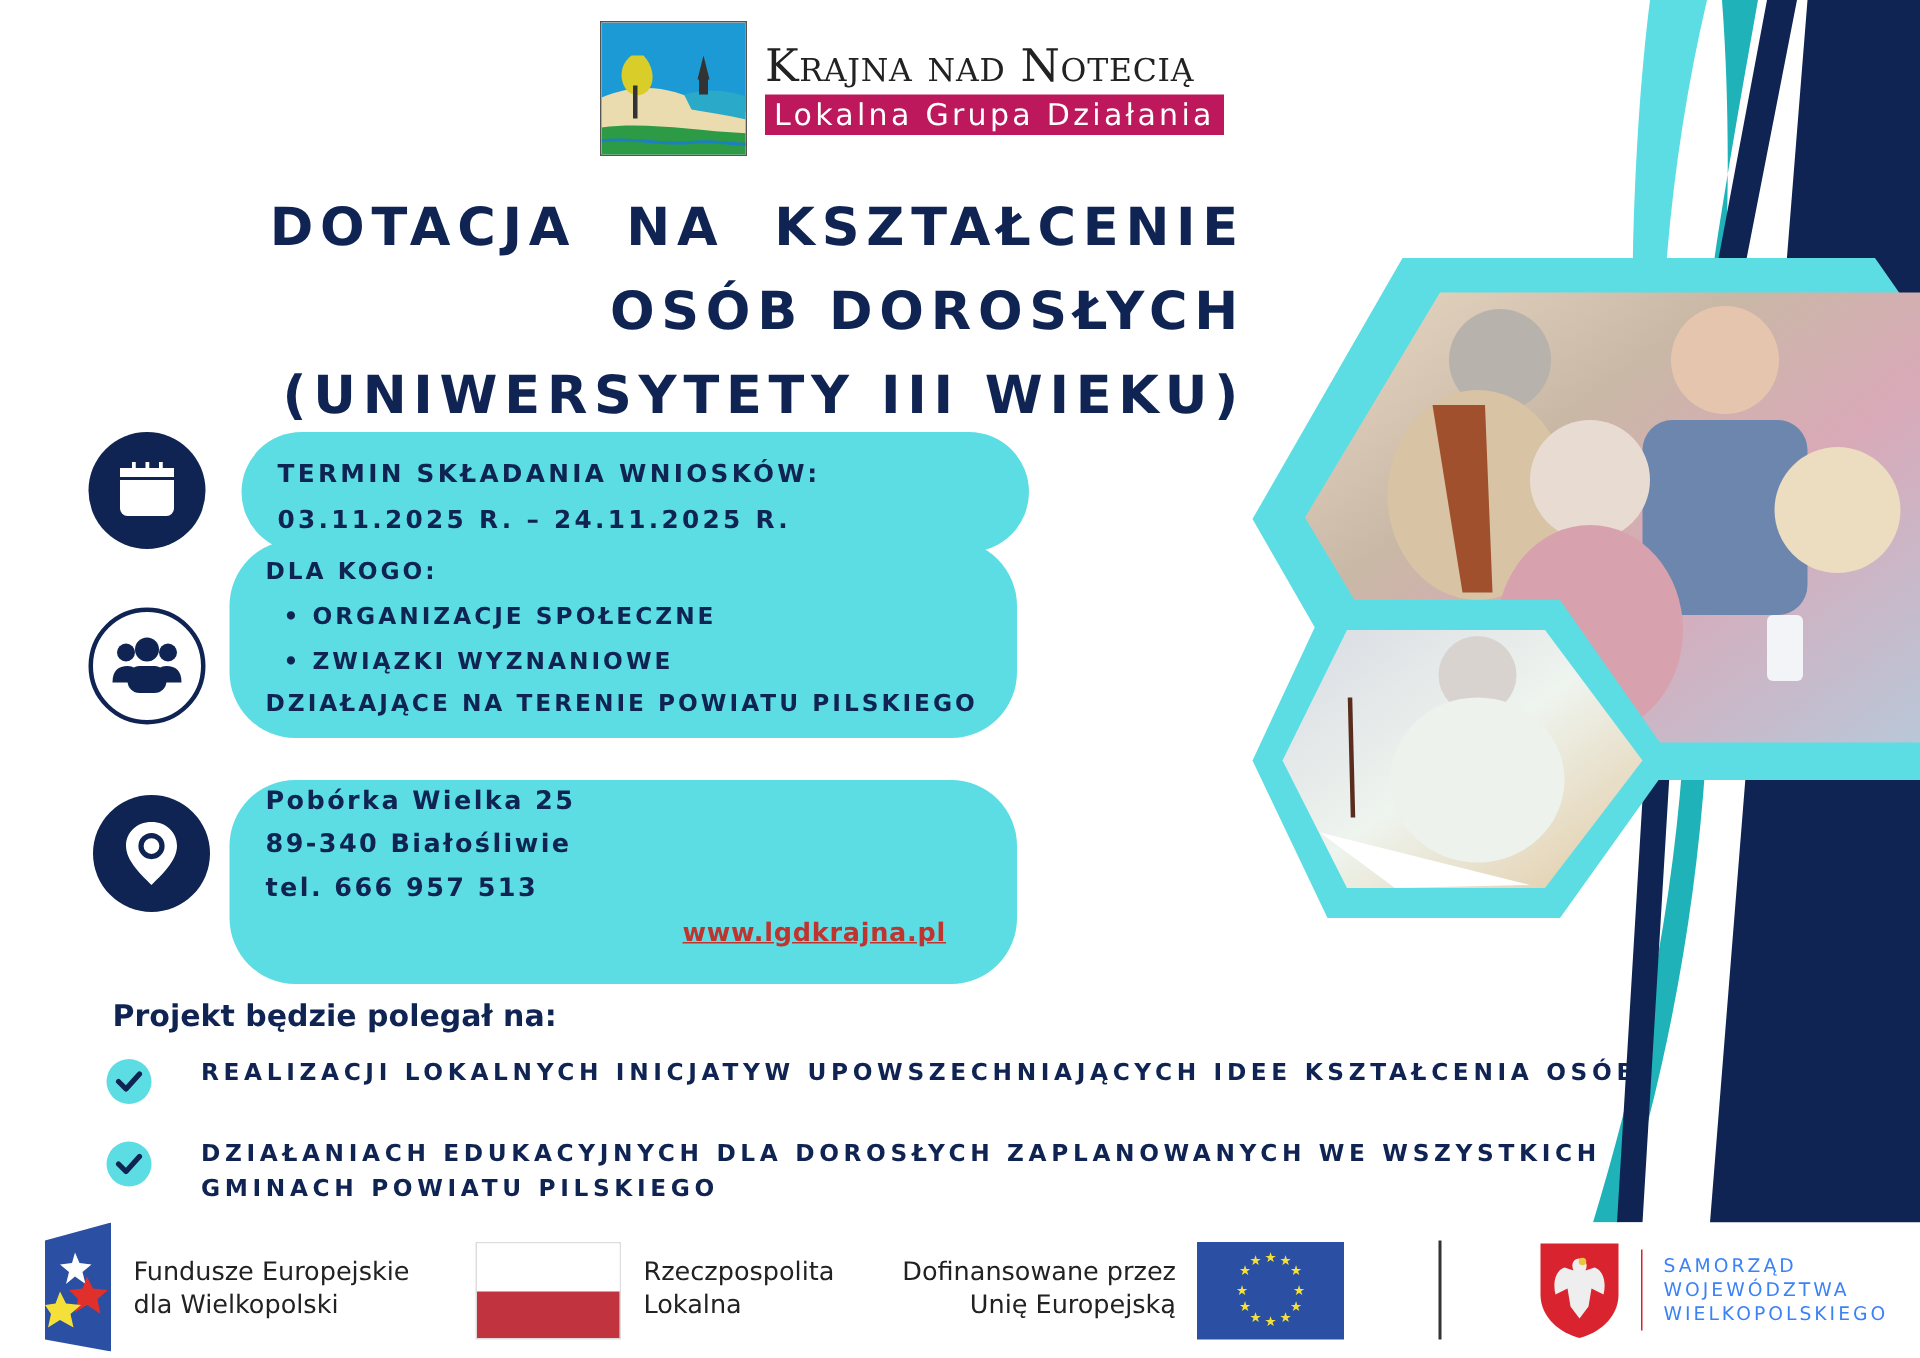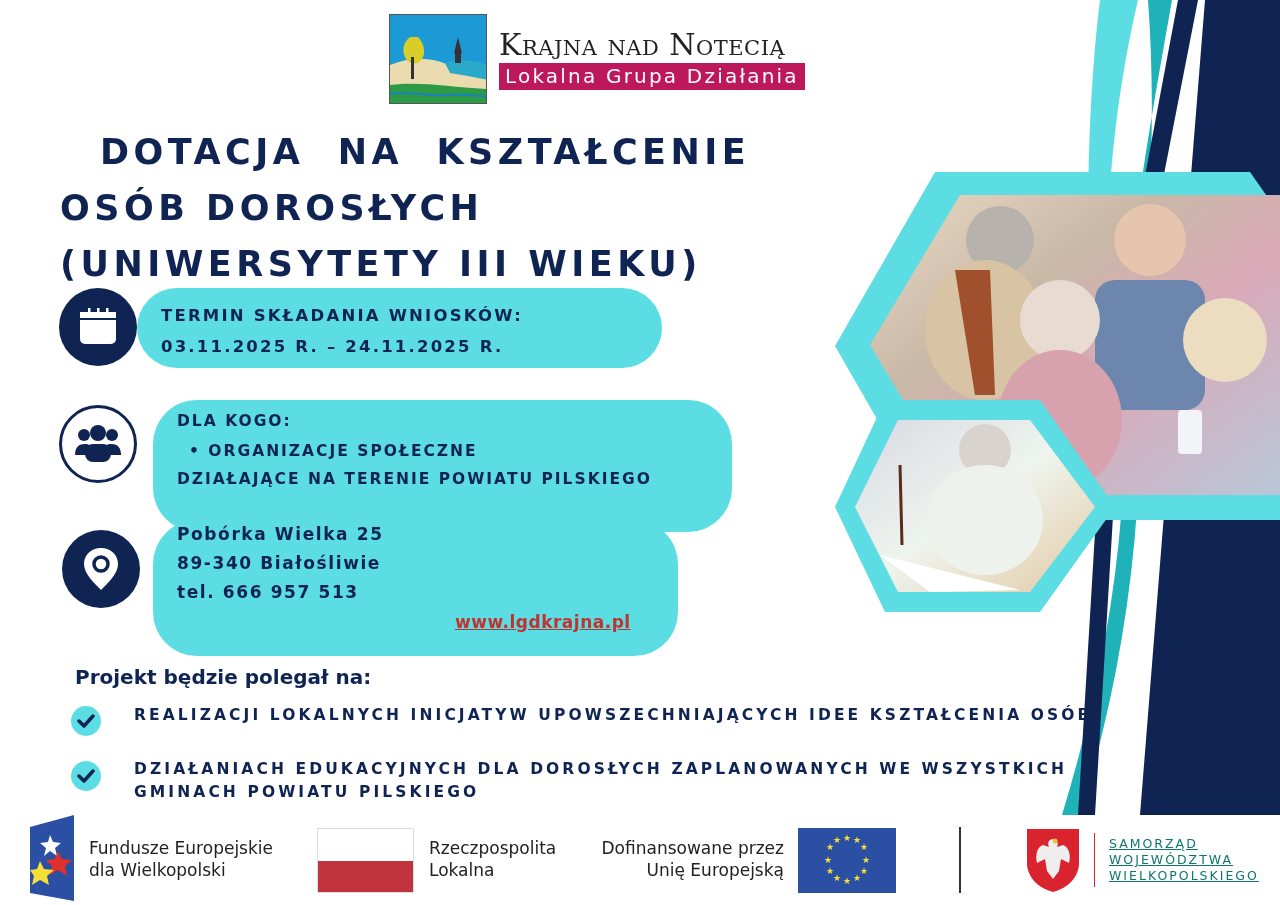--- a/index.html
+++ b/index.html
@@ -3,28 +3,28 @@
   <meta charset="utf-8">
   <style>
     * { box-sizing: border-box; margin: 0; padding: 0; }
     html, body { width: 1280px; height: 905px; overflow: hidden; background: #ffffff; }
     body { position: relative; font-family: "DejaVu Sans", sans-serif; color: #0f2452; }
 
     
     .deco { position: absolute; left: 0; top: 0; width: 1280px; height: 815px; pointer-events: none; }
 
     
-    .logo { position: absolute; left: 389px; top: 14px; display: flex; align-items: center; }
+    .logo { position: absolute; left: 400px; top: 14px; display: flex; align-items: center; }
     .logo-mark { width: 98px; height: 90px; border: 1px solid #555; overflow: hidden; }
     .logo-text { margin-left: 12px; display: flex; flex-direction: column; }
     .logo-title { font-family: "DejaVu Serif", serif; font-size: 30px; color: #222; letter-spacing: 0.5px; line-height: 34px; font-variant: small-caps; }
     .logo-sub { background: #be185d; color: #fff; font-family: "DejaVu Sans", sans-serif; font-size: 20px; letter-spacing: 2.2px; padding: 0 6px; line-height: 27px; margin-top: 1px; }
 
     
-    .title { position: absolute; left: 100px; top: 124px; width: 730px; text-align: left; }
+    .title { position: absolute; left: 100px; top: 124px; width: 730px; text-align: right; }
     .title-line { font-family: "DejaVu Sans", sans-serif; font-weight: bold; font-size: 35px; letter-spacing: 4.5px; color: #0f2452; line-height: 56px; white-space: nowrap; }
 
     
     .icon-circle { position: absolute; width: 78px; height: 78px; border-radius: 50%; display: flex; align-items: center; justify-content: center; }
     .icon-solid { background: #0f2452; }
     .icon-ring { background: #fff; border: 3px solid #0f2452; }
 
     .pill { position: absolute; background: #5cdde3; border-radius: 44px; padding: 0 24px; }
     .pill-text { font-family: "DejaVu Sans", sans-serif; font-weight: bold; color: #0f2452; font-size: 16.5px; letter-spacing: 2.2px; white-space: nowrap; }
     .pill-text.small { font-size: 15.5px; letter-spacing: 2px; }
@@ -32,21 +32,21 @@
     .link { position: absolute; color: #c0342f; font-weight: bold; font-size: 17px; text-decoration: underline; letter-spacing: 0.5px; font-family: "DejaVu Sans", sans-serif; }
 
     .proj-heading { position: absolute; left: 75px; top: 665px; font-family: "DejaVu Sans", sans-serif; font-weight: bold; font-size: 20px; color: #0f2452; }
     .check { position: absolute; width: 30px; height: 30px; border-radius: 50%; background: #5cdde3; display: flex; align-items: center; justify-content: center; }
     .bullet-text { position: absolute; left: 118px; font-family: "DejaVu Sans", sans-serif; font-weight: bold; font-size: 15.5px; letter-spacing: 3.1px; color: #0f2452; line-height: 23px; white-space: nowrap; margin-left: 16px; }
 
     
     .footer { position: absolute; left: 0; top: 815px; width: 1096px; height: 90px; background: #fff; }
     .f-text { position: absolute; font-family: "DejaVu Sans", sans-serif; font-size: 17px; color: #222; line-height: 22px; }
     .f-text-r { text-align: right; }
-    .samo-text { position: absolute; font-family: "DejaVu Sans", sans-serif; font-size: 12.5px; color: #0f766e; letter-spacing: 2px; line-height: 16px; text-decoration: underline; }
+    .samo-text { position: absolute; font-family: "DejaVu Sans", sans-serif; font-size: 12.5px; color: #3b82f6; letter-spacing: 2px; line-height: 16px; }
   </style>
 </head>
 <body>
 
 <svg class="deco" viewBox="0 0 1280 815" xmlns="http://www.w3.org/2000/svg">
 
   <path d="M1100 0 L1138 0 C1110 120 1100 250 1110 420 C1115 520 1110 600 1090 680 C1100 560 1100 480 1095 420 C1085 280 1085 120 1100 0 Z" fill="#5cdde3"></path>
 
   <path d="M1148 0 L1172 0 C1140 180 1120 300 1125 420 C1125 560 1100 690 1062 815 L1080 815 C1118 690 1140 560 1140 420 C1140 300 1160 160 1148 0 Z" fill="#1fb2b8"></path>
 
@@ -118,38 +118,39 @@
 <div class="icon-circle icon-solid" style="left:59px; top:288px;">
   <svg width="46" height="46" viewBox="0 0 46 46">
     <rect x="5" y="8" width="36" height="32" rx="5" fill="#fff"></rect>
     <rect x="5" y="8" width="36" height="7" fill="#fff"></rect>
     <line x1="5" y1="15" x2="41" y2="15" stroke="#0f2452" stroke-width="2"></line>
     <rect x="13" y="4" width="2.5" height="8" fill="#fff"></rect>
     <rect x="22" y="4" width="2.5" height="8" fill="#fff"></rect>
     <rect x="31" y="4" width="2.5" height="8" fill="#fff"></rect>
   </svg>
 </div>
-<div class="pill" style="left:137px; top:288px; width:525px; height:80px;">
+<div class="pill" style="left:161px; top:288px; width:525px; height:80px;">
   <div class="pill-text" style="margin-top:18px;">TERMIN SKŁADANIA WNIOSKÓW:</div>
   <div class="pill-text" style="margin-top:12px;">03.11.2025 R. – 24.11.2025 R.</div>
 </div>
 
 <div class="icon-circle icon-ring" style="left:59px; top:405px;">
   <svg width="50" height="42" viewBox="0 0 50 42">
     <circle cx="11" cy="12" r="6" fill="#0f2452"></circle>
     <circle cx="39" cy="12" r="6" fill="#0f2452"></circle>
     <circle cx="25" cy="10" r="8" fill="#0f2452"></circle>
     <path d="M2 32 C2 24 6 21 12 21 C16 21 18 23 18 26 L18 32 Z" fill="#0f2452"></path>
     <path d="M48 32 C48 24 44 21 38 21 C34 21 32 23 32 26 L32 32 Z" fill="#0f2452"></path>
     <rect x="12" y="21" width="26" height="18" rx="8" fill="#0f2452"></rect>
   </svg>
 </div>
-<div class="pill" style="left:153px; top:400px; width:579px; height:132px;">
+<div class="pill" style="left:153px; top:360px; width:525px; height:132px;">
   <div class="pill-text small" style="margin-top:12px;">DLA KOGO:</div>
   <div class="pill-text small" style="margin-top:12px; margin-left:12px;">• ORGANIZACJE SPOŁECZNE</div>
+  <div class="pill-text small" style="margin-top:12px; margin-left:12px;">• ZWIĄZKI WYZNANIOWE</div>
   <div class="pill-text small" style="margin-top:10px;">DZIAŁAJĄCE NA TERENIE POWIATU PILSKIEGO</div>
 </div>
 
 <div class="icon-circle icon-solid" style="left:62px; top:530px;">
   <svg width="40" height="46" viewBox="0 0 40 46">
     <path d="M20 2 C10 2 3 9 3 18 C3 28 14 38 20 44 C26 38 37 28 37 18 C37 9 30 2 20 2 Z" fill="#fff"></path>
     <circle cx="20" cy="18" r="7" fill="none" stroke="#0f2452" stroke-width="3.5"></circle>
   </svg>
 </div>
 <div class="pill" style="left:153px; top:520px; width:525px; height:136px;">

